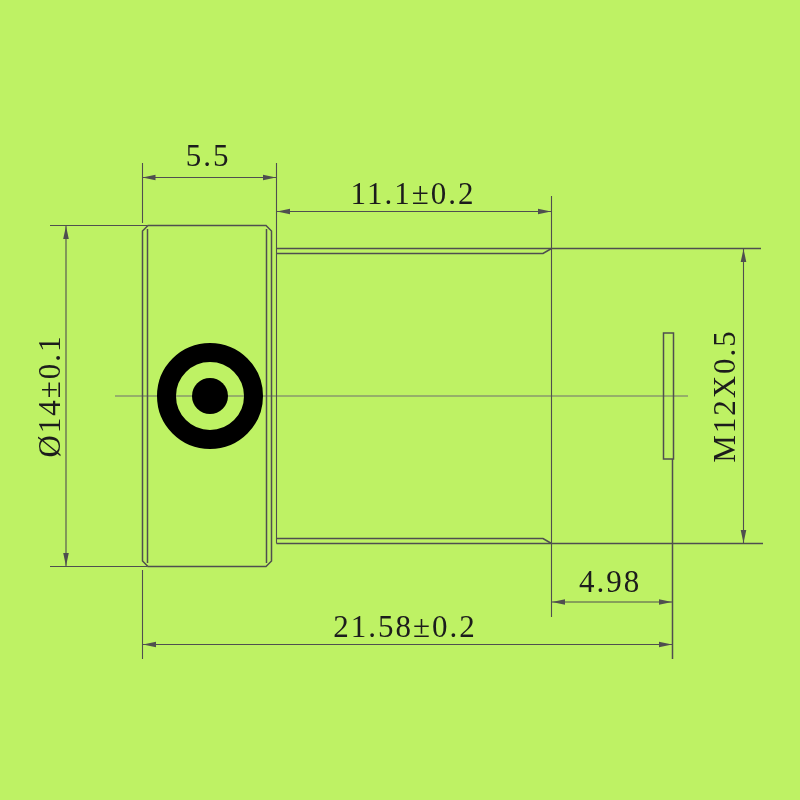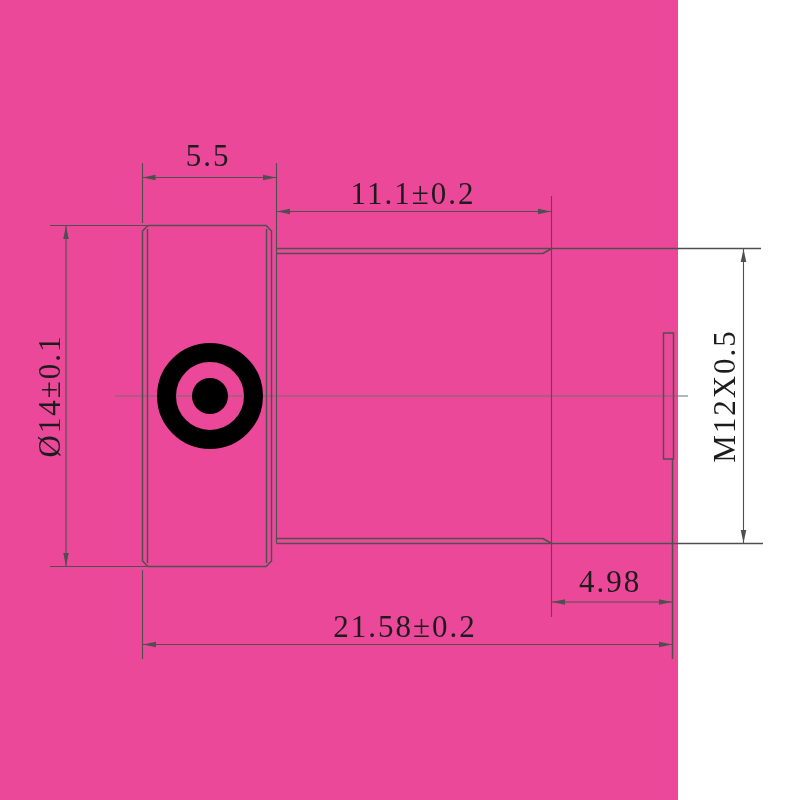--- a/index.html
+++ b/index.html
@@ -5,23 +5,23 @@
   html, body {
     margin: 0;
     padding: 0;
     background: #ffffff;
     width: 800px;
     height: 800px;
     overflow: hidden;
   }
   .drawing-wrap {
     position: relative;
-    width: 678px;
+    width: 800px;
     height: 800px;
-    background: #ec4899;
+    background: #bef264;
     text-align: center;
   }
   svg { display: block; }
   .dim-text {
     font-family: "Liberation Serif", "DejaVu Serif", serif;
     font-size: 31px;
     letter-spacing: 2px;
   }
 </style>
 </head>

